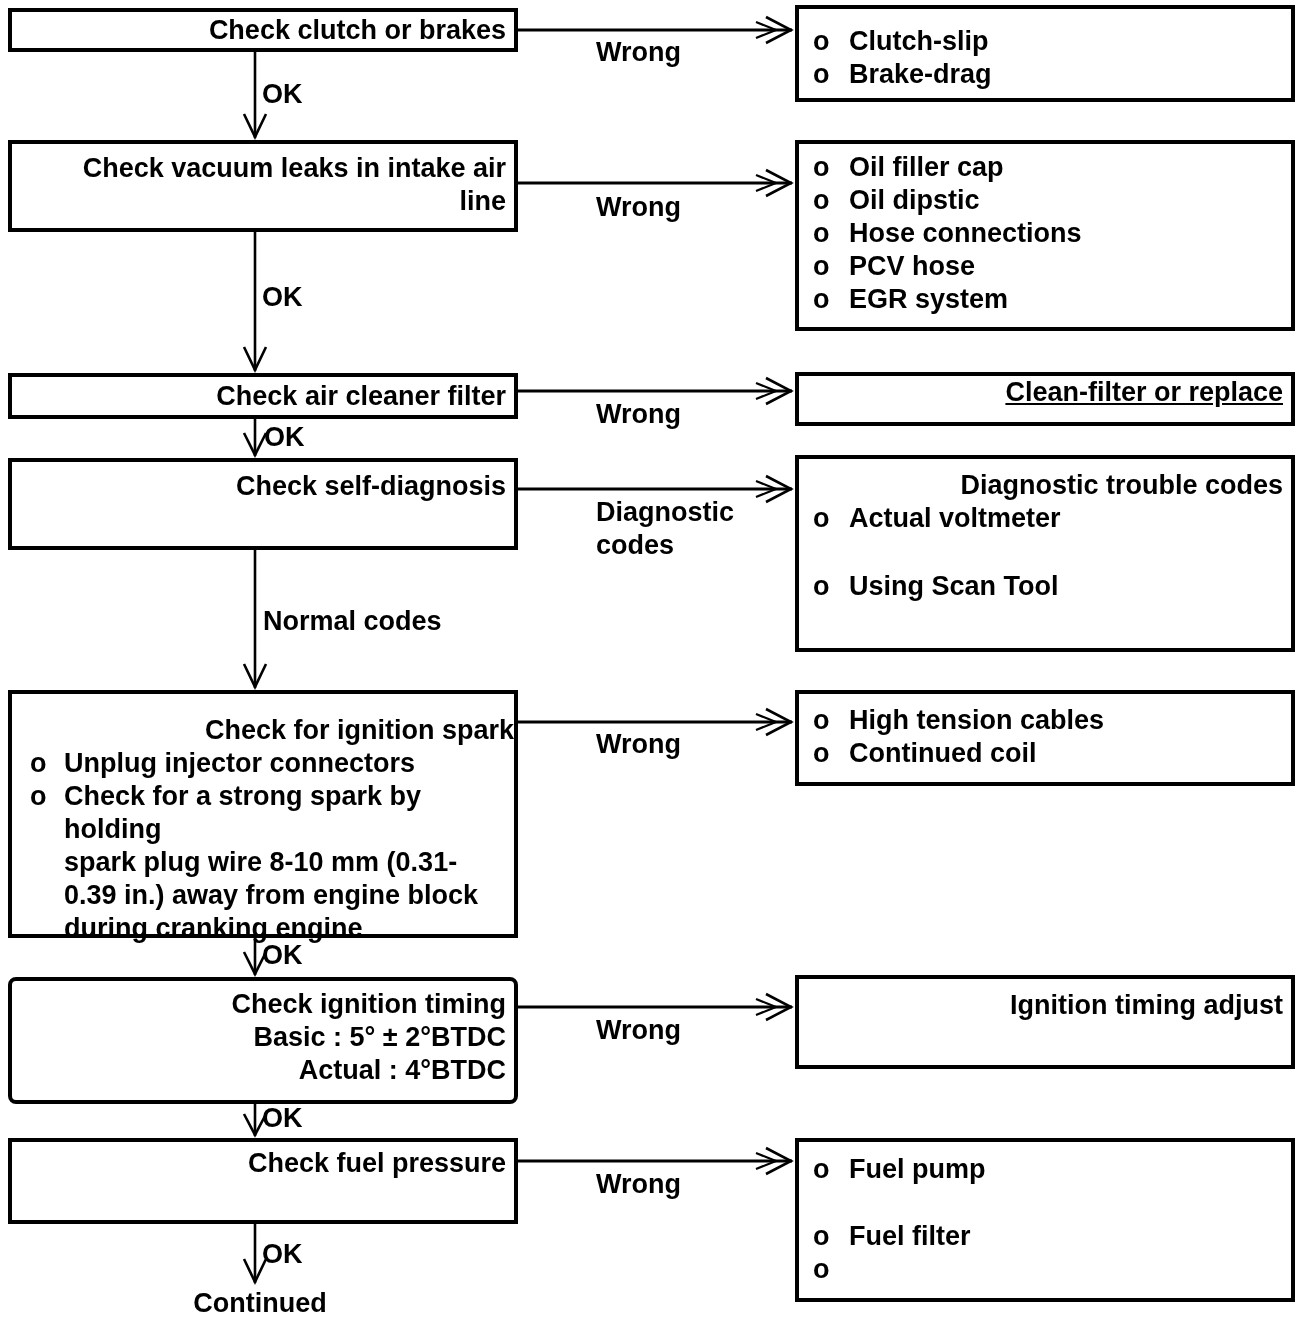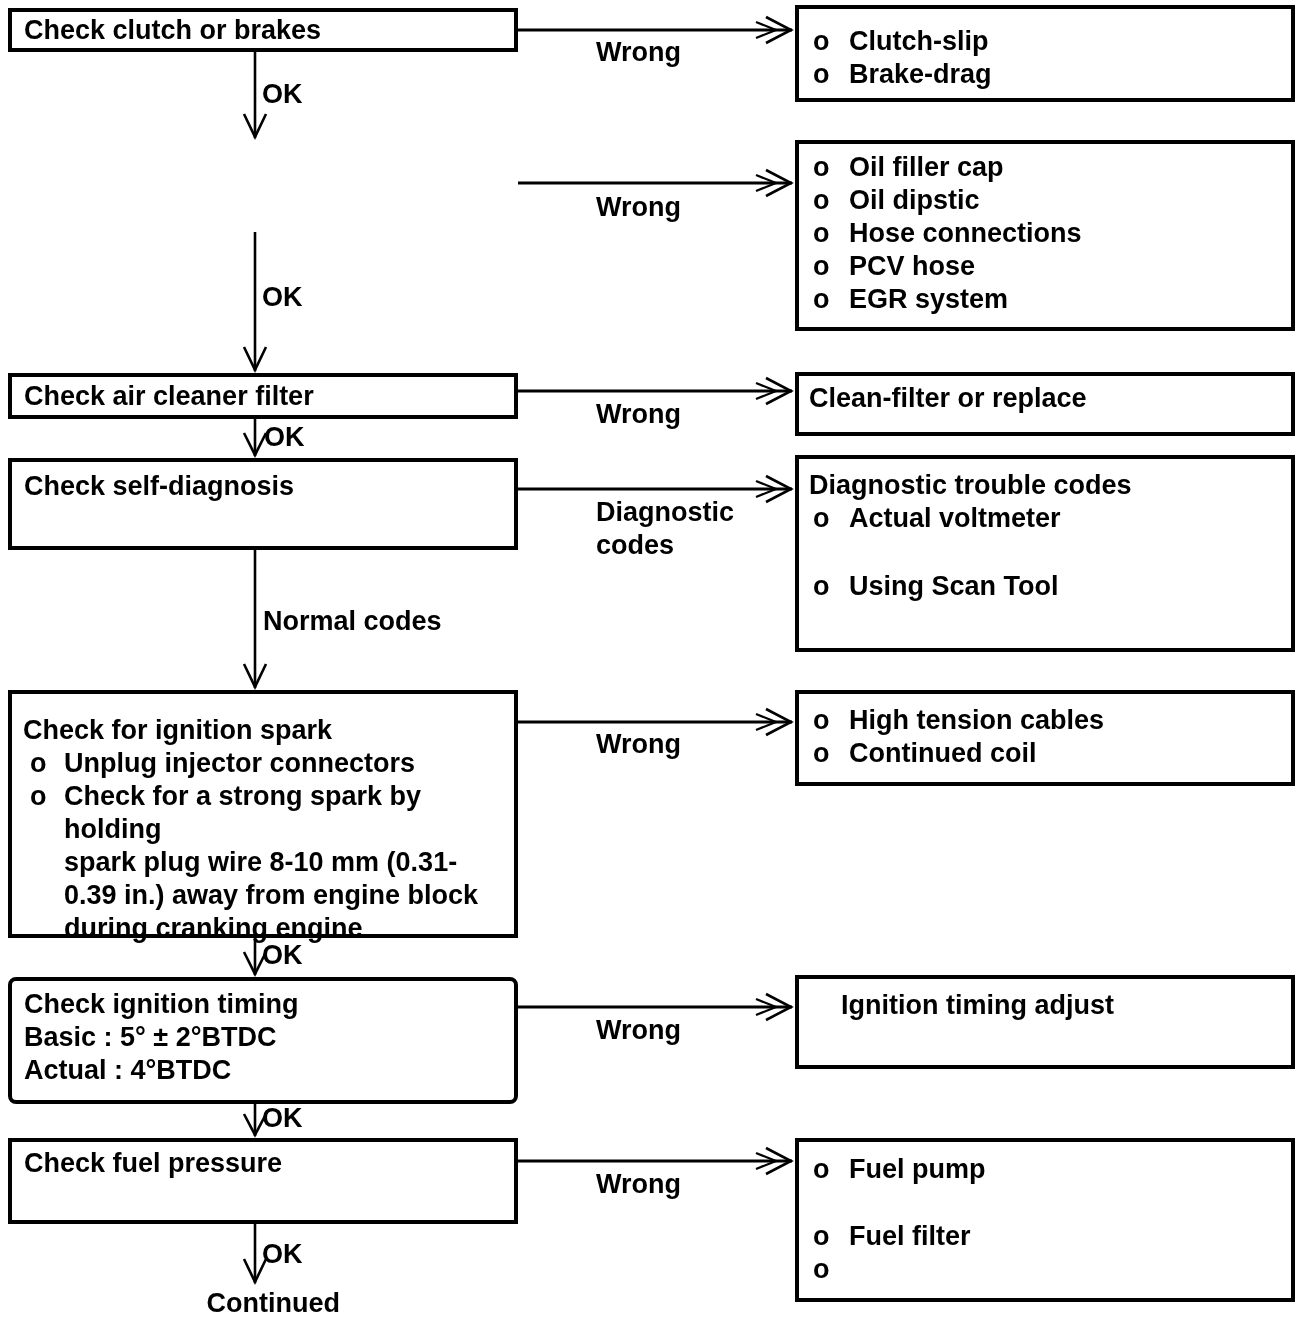--- a/index.html
+++ b/index.html
@@ -15,21 +15,21 @@
     overflow:hidden;
   }
   .box{
     position:absolute;
     box-sizing:border-box;
     border:4px solid #000;
     background:#fff;
   }
   .lbox{left:8px;width:510px;}
   .rbox{left:795px;width:500px;}
-  .txt{white-space:pre-line;display:block;}
+  .txt{white-space:pre-line;display:block;text-align:right;}
   .pl-l{padding-left:12px;padding-right:8px;}
   .pl-r{padding-left:10px;padding-right:8px;}
   .brow{display:flex;align-items:flex-start;}
   .brow .bm{flex:0 0 36px;text-align:left;}
   .lbrow{padding-left:18px;}
   .lbrow .bm{flex:0 0 34px;}
   .rbrow{padding-left:14px;}
   .brow .bt{white-space:pre-line;flex:1;}
   .gap35{margin-top:35px;}
   .gap33{margin-top:34px;}
@@ -40,20 +40,24 @@
 </style>
 </head>
 <body>
 
 <div class="canvas">
 
   <div class="box lbox pl-l" style="top:8px;height:44px;padding-top:2px;">
     <span class="txt">Check clutch or brakes</span>
   </div>
 
+  <div class="box lbox pl-l" style="top:140px;height:92px;padding-top:8px;">
+    <span class="txt">Check vacuum leaks in intake air
+line</span>
+  </div>
 
   <div class="box lbox pl-l" style="top:458px;height:92px;padding-top:8px;">
     <span class="txt">Check self-diagnosis</span>
   </div>
 
   <div class="box lbox pl-l" style="top:373px;height:46px;padding-top:3px;">
     <span class="txt">Check air cleaner filter</span>
   </div>
 
   <div class="box lbox" style="top:690px;height:248px;padding-top:20px;">
@@ -108,21 +112,21 @@
     <div class="brow rbrow">
       <span class="bm">o</span>
       <span class="bt">PCV hose</span>
     </div>
     <div class="brow rbrow">
       <span class="bm">o</span>
       <span class="bt">EGR system</span>
     </div>
   </div>
 
-  <div class="box rbox pl-r" style="top:372px;height:64px;padding-top:6px;">
+  <div class="box rbox pl-r" style="top:372px;height:54px;padding-top:0;text-decoration:underline;">
     <span class="txt">Clean-filter or replace</span>
   </div>
 
   <div class="box rbox" style="top:455px;height:197px;padding-top:10px;">
     <span class="txt pl-r">Diagnostic trouble codes</span>
     <div class="brow rbrow">
       <span class="bm">o</span>
       <span class="bt">Actual voltmeter</span>
     </div>
     <div class="brow rbrow gap35">
@@ -195,21 +199,21 @@
     <path d="M2 10 L13 31 L24 10" fill="none" stroke="#000" stroke-width="2.6"></path>
   </svg>
   <div class="lab" style="left:262px;top:1102px;">OK</div>
 
   <svg class="conn" style="left:242px;top:1224px;" width="26" height="61">
     <line x1="13" y1="0" x2="13" y2="59" stroke="#000" stroke-width="2.6"></line>
     <path d="M2 35 L13 58 L24 35" fill="none" stroke="#000" stroke-width="2.6"></path>
   </svg>
   <div class="lab" style="left:262px;top:1238px;">OK</div>
 
-  <div class="lab" style="left:180px;top:1287px;width:160px;text-align:right;">Continued</div>
+  <div class="lab" style="left:180px;top:1287px;width:160px;text-align:center;">Continued</div>
 
   <svg class="conn" style="left:518px;top:13px;" width="277" height="34">
     <line x1="0" y1="17" x2="274" y2="17" stroke="#000" stroke-width="3"></line>
     <path d="M248 4 L273 17 L248 30" fill="none" stroke="#000" stroke-width="2.6"></path>
     <path d="M238 9 L258 17 L238 25" fill="none" stroke="#000" stroke-width="2.2"></path>
   </svg>
   <div class="lab" style="left:596px;top:36px;">Wrong</div>
 
   <svg class="conn" style="left:518px;top:166px;" width="277" height="34">
     <line x1="0" y1="17" x2="274" y2="17" stroke="#000" stroke-width="3"></line>

